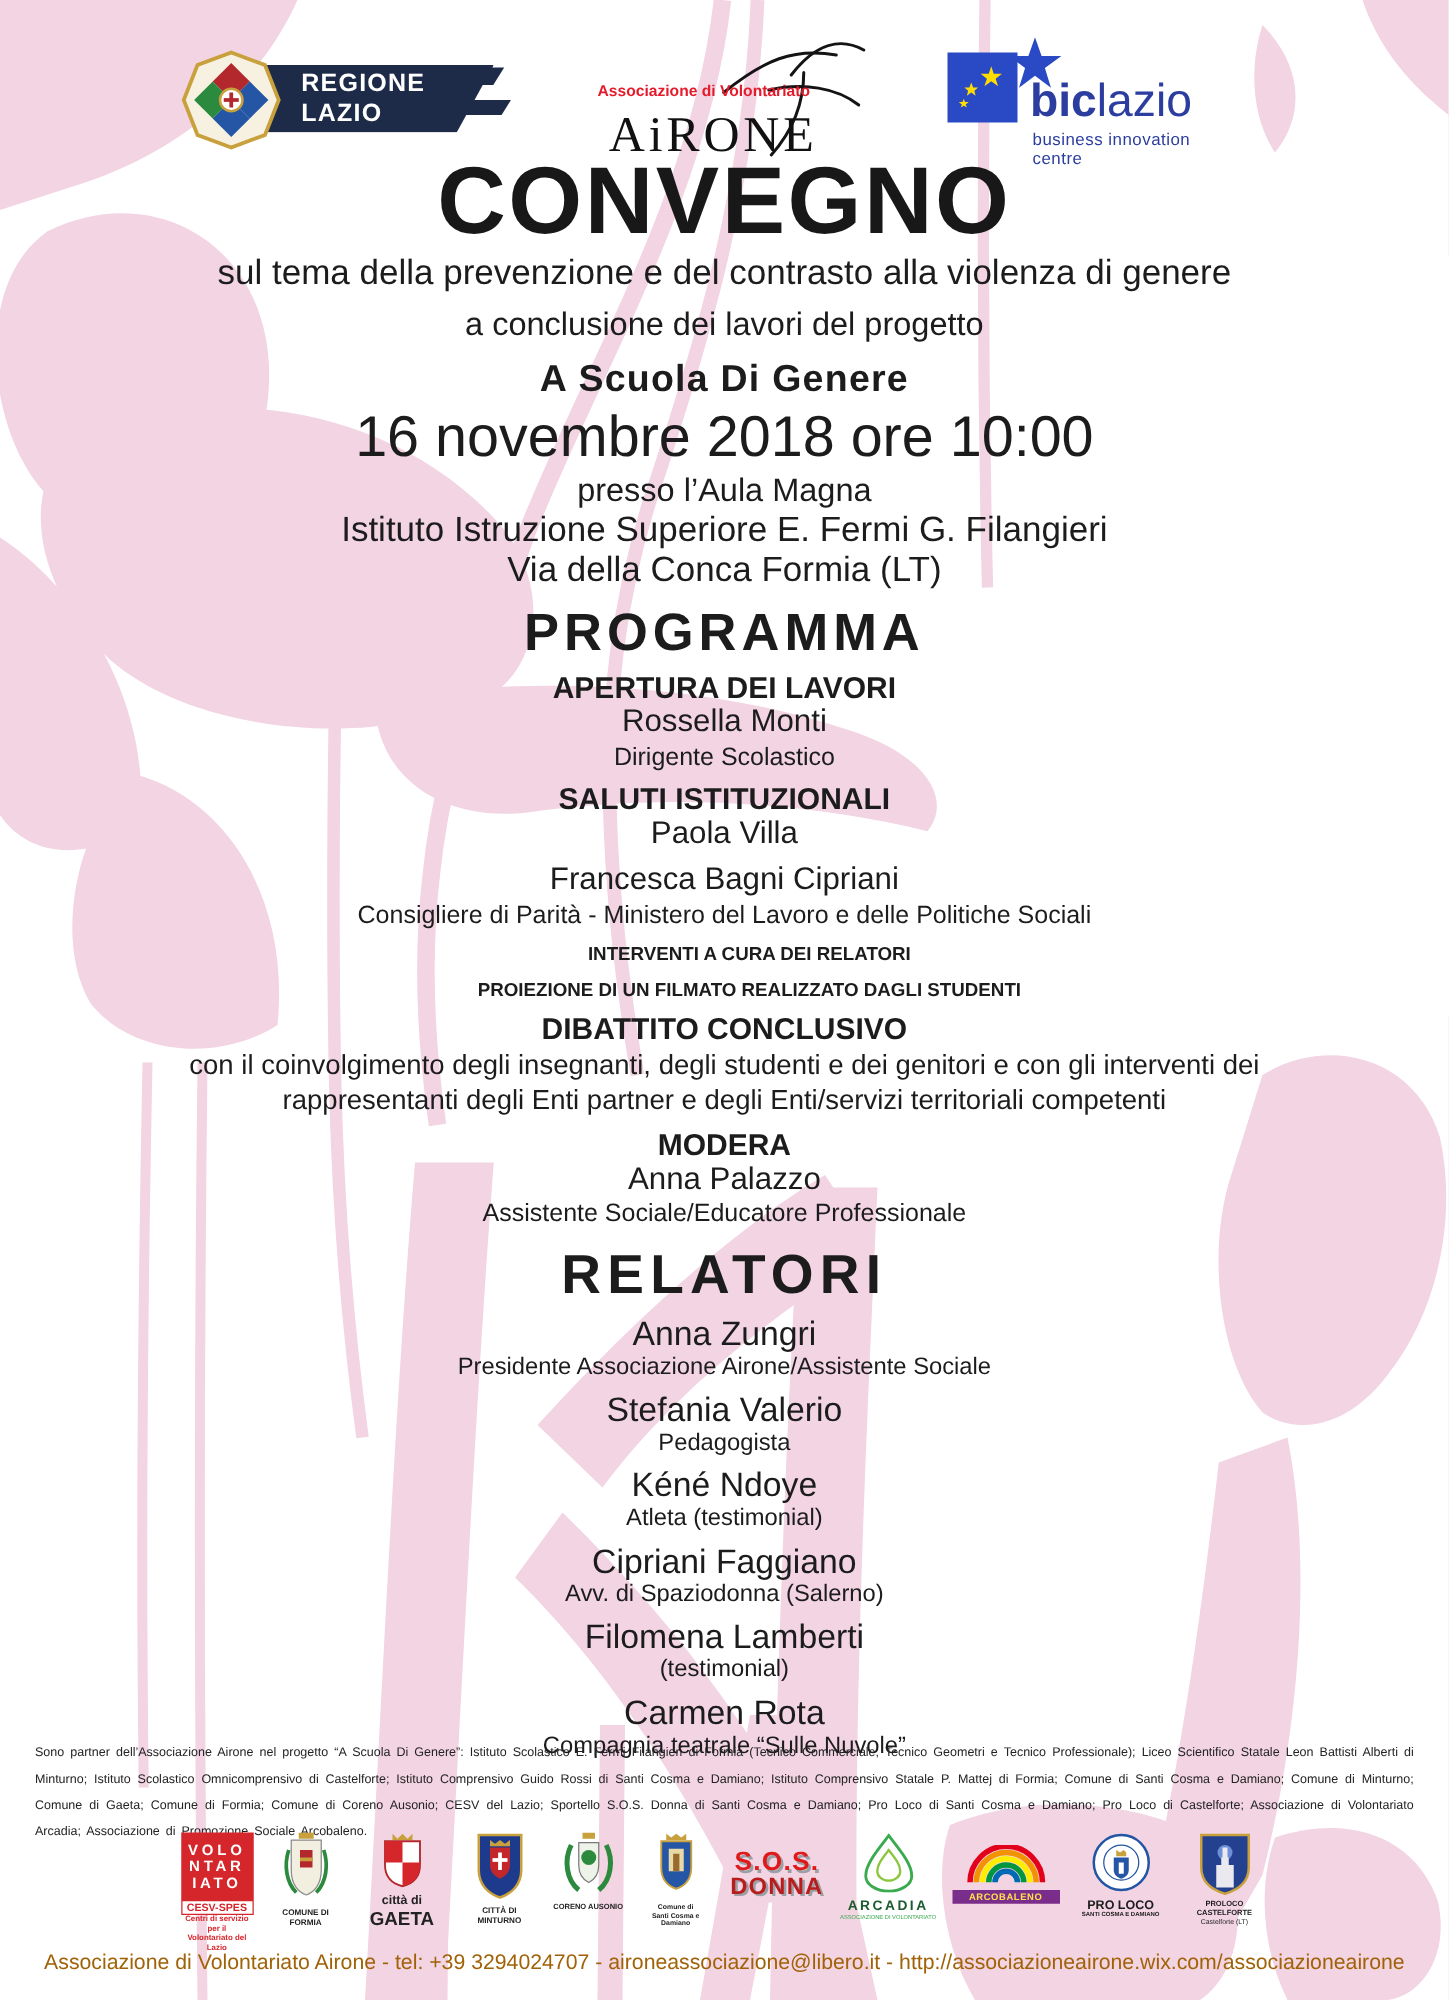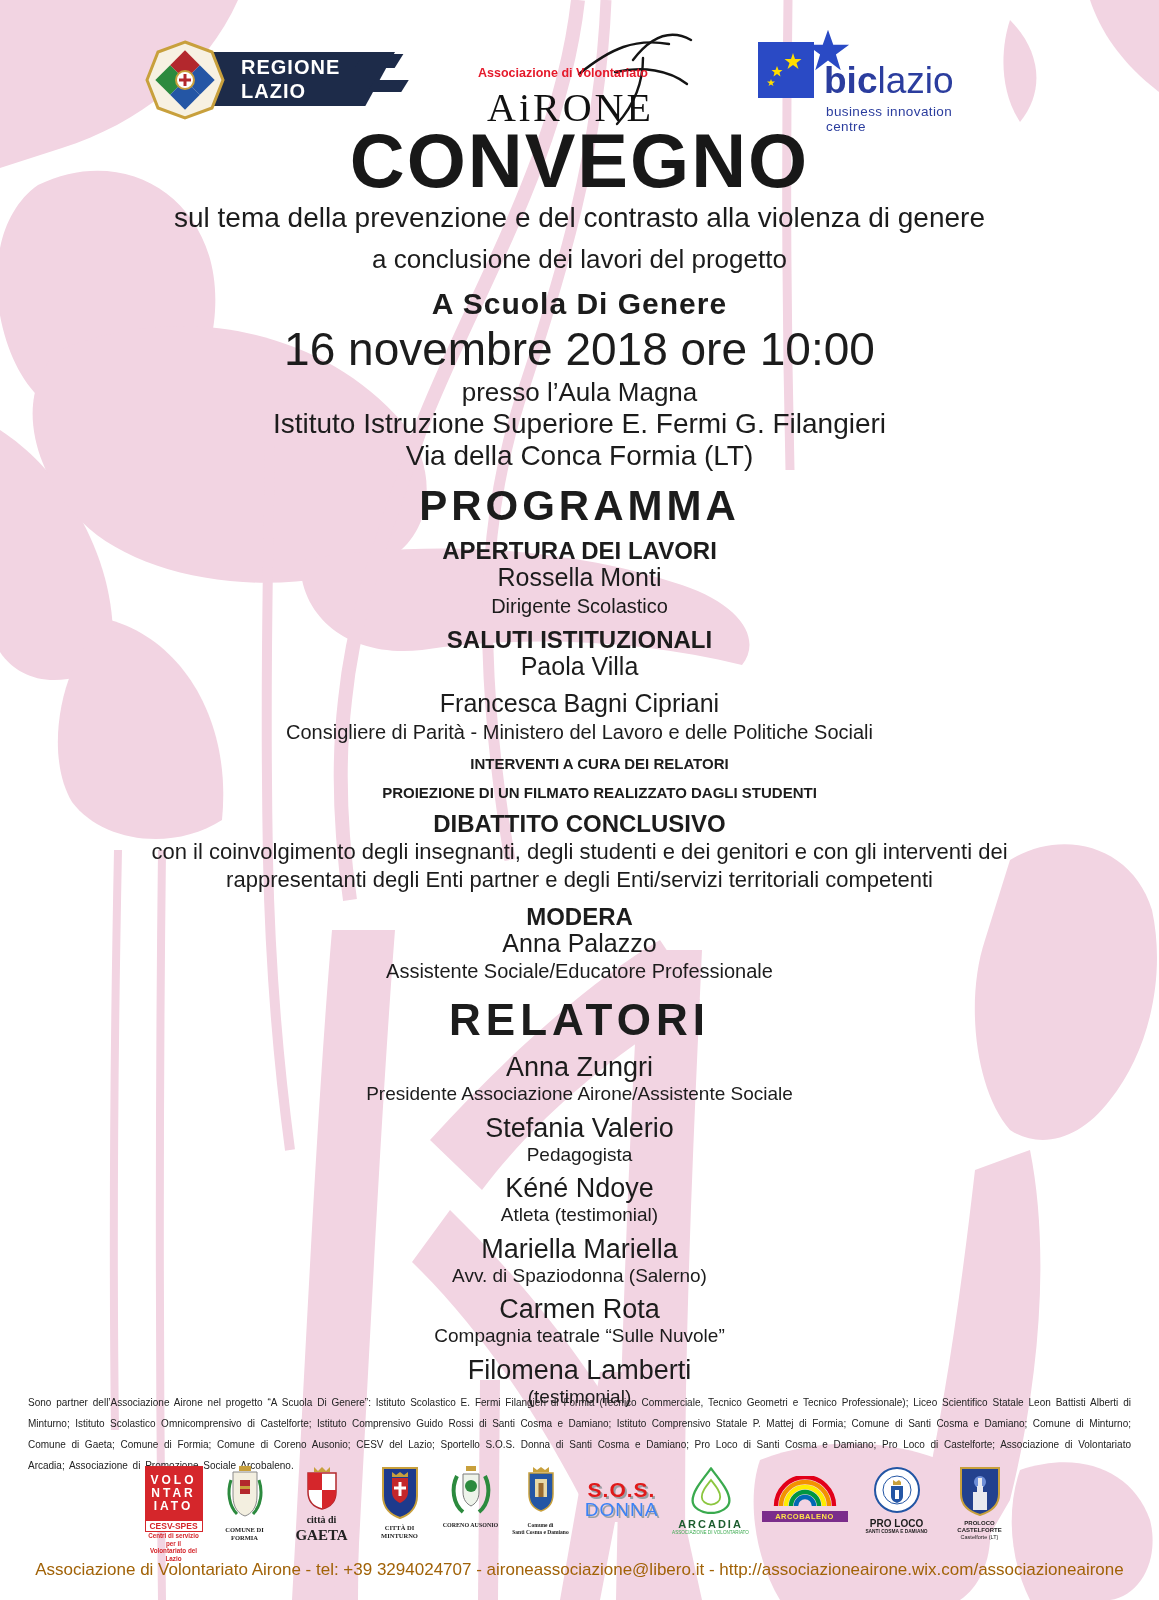--- a/index.html
+++ b/index.html
@@ -53,29 +53,29 @@
   .speaker{margin-top:9px;}
   .speaker-name{font-size:27px;line-height:1.06;}
   .speaker-role{font-size:19px;line-height:1.1;margin-top:2px;}
 
   
   .partners{position:absolute;z-index:1;left:28px;right:28px;top:1392px;
     font-size:10px;line-height:2.1;text-align:justify;word-spacing:2px;color:#232323;}
   .logos-row{position:absolute;z-index:1;left:0;right:0;top:1466px;
     display:flex;justify-content:center;align-items:flex-start;gap:9px;}
   .lg{text-align:center;}
-  .lg-cap{font-size:6.5px;line-height:1.2;color:#222;font-weight:bold;font-family:Liberation Serif, serif;}
+  .lg-cap{font-size:6.5px;line-height:1.2;color:#222;font-weight:bold;}
   .cesv-box{width:58px;height:54px;background:#d5262b;margin:0 auto;display:flex;flex-direction:column;
     justify-content:center;color:#fff;font-weight:bold;font-size:12px;letter-spacing:3px;line-height:13px;}
   .cesv-band{width:58px;margin:0 auto;background:#fff;border:1px solid #d5262b;box-sizing:border-box;
     color:#d5262b;font-weight:bold;font-size:8.5px;line-height:10px;}
   .cesv-cap{color:#d5262b;font-size:6.3px;line-height:1.2;font-weight:bold;}
   .sos-line1{font-size:21px;font-weight:bold;color:#e01a1a;line-height:20px;letter-spacing:1px;
     text-shadow:2px 2px 0 #9aa0a6;}
-  .sos-line2{font-size:19px;font-weight:normal;color:#3b82f6;line-height:19px;letter-spacing:1px;
+  .sos-line2{font-size:19px;font-weight:bold;color:#b91c1c;line-height:19px;letter-spacing:1px;
     text-shadow:2px 2px 0 #9aa0a6;}
   .arc-cap{font-size:11px;letter-spacing:2px;color:#1c5c2e;font-weight:bold;line-height:1.1;}
   .arc-sub{font-size:4.6px;color:#3aaa4e;line-height:1.2;}
   .rainbow-band{width:86px;height:11px;background:#7b2d8b;color:#ffe24a;font-size:7.5px;font-weight:bold;
     line-height:11px;margin:1px auto 0;letter-spacing:.5px;}
   .proloco-cap1{font-size:10px;font-weight:bold;color:#1c1c1c;line-height:1.1;}
   .proloco-cap2{font-size:4.8px;font-weight:bold;color:#1c1c1c;line-height:1.2;}
   .cf-cap1{font-size:6px;font-weight:bold;line-height:1.2;}
   .cf-cap2{font-size:5.5px;line-height:1.2;}
   .contact{position:absolute;z-index:1;left:0;right:0;top:1560px;text-align:center;font-size:17px;color:#a16207;}
@@ -219,30 +219,30 @@
     </div>
     <div class="speaker">
       <div class="speaker-name">Stefania Valerio</div>
       <div class="speaker-role">Pedagogista</div>
     </div>
     <div class="speaker">
       <div class="speaker-name">Kéné Ndoye</div>
       <div class="speaker-role">Atleta (testimonial)</div>
     </div>
     <div class="speaker">
-      <div class="speaker-name">Mariella Mariella</div>
+      <div class="speaker-name">Cipriani Faggiano</div>
       <div class="speaker-role">Avv. di Spaziodonna (Salerno)</div>
+    </div>
+    <div class="speaker">
+      <div class="speaker-name">Filomena Lamberti</div>
+      <div class="speaker-role">(testimonial)</div>
     </div>
     <div class="speaker">
       <div class="speaker-name">Carmen Rota</div>
       <div class="speaker-role">Compagnia teatrale “Sulle Nuvole”</div>
-    </div>
-    <div class="speaker">
-      <div class="speaker-name">Filomena Lamberti</div>
-      <div class="speaker-role">(testimonial)</div>
     </div>
   </div>
 
   <div class="partners">Sono partner dell’Associazione Airone nel progetto “A Scuola Di Genere”: Istituto Scolastico E. Fermi Filangieri di Formia (Tecnico Commerciale, Tecnico Geometri e Tecnico Professionale); Liceo Scientifico Statale Leon Battisti Alberti di Minturno; Istituto Scolastico Omnicomprensivo di Castelforte; Istituto Comprensivo Guido Rossi di Santi Cosma e Damiano; Istituto Comprensivo Statale P. Mattej di Formia; Comune di Santi Cosma e Damiano; Comune di Minturno; Comune di Gaeta; Comune di Formia; Comune di Coreno Ausonio; CESV del Lazio; Sportello S.O.S. Donna di Santi Cosma e Damiano; Pro Loco di Santi Cosma e Damiano; Pro Loco di Castelforte; Associazione di Volontariato Arcadia; Associazione di Promozione Sociale Arcobaleno.</div>
 
   <div class="logos-row">
 
     <div class="lg" style="width:62px">
       <div class="cesv-box">
         <div>VOLO</div>

